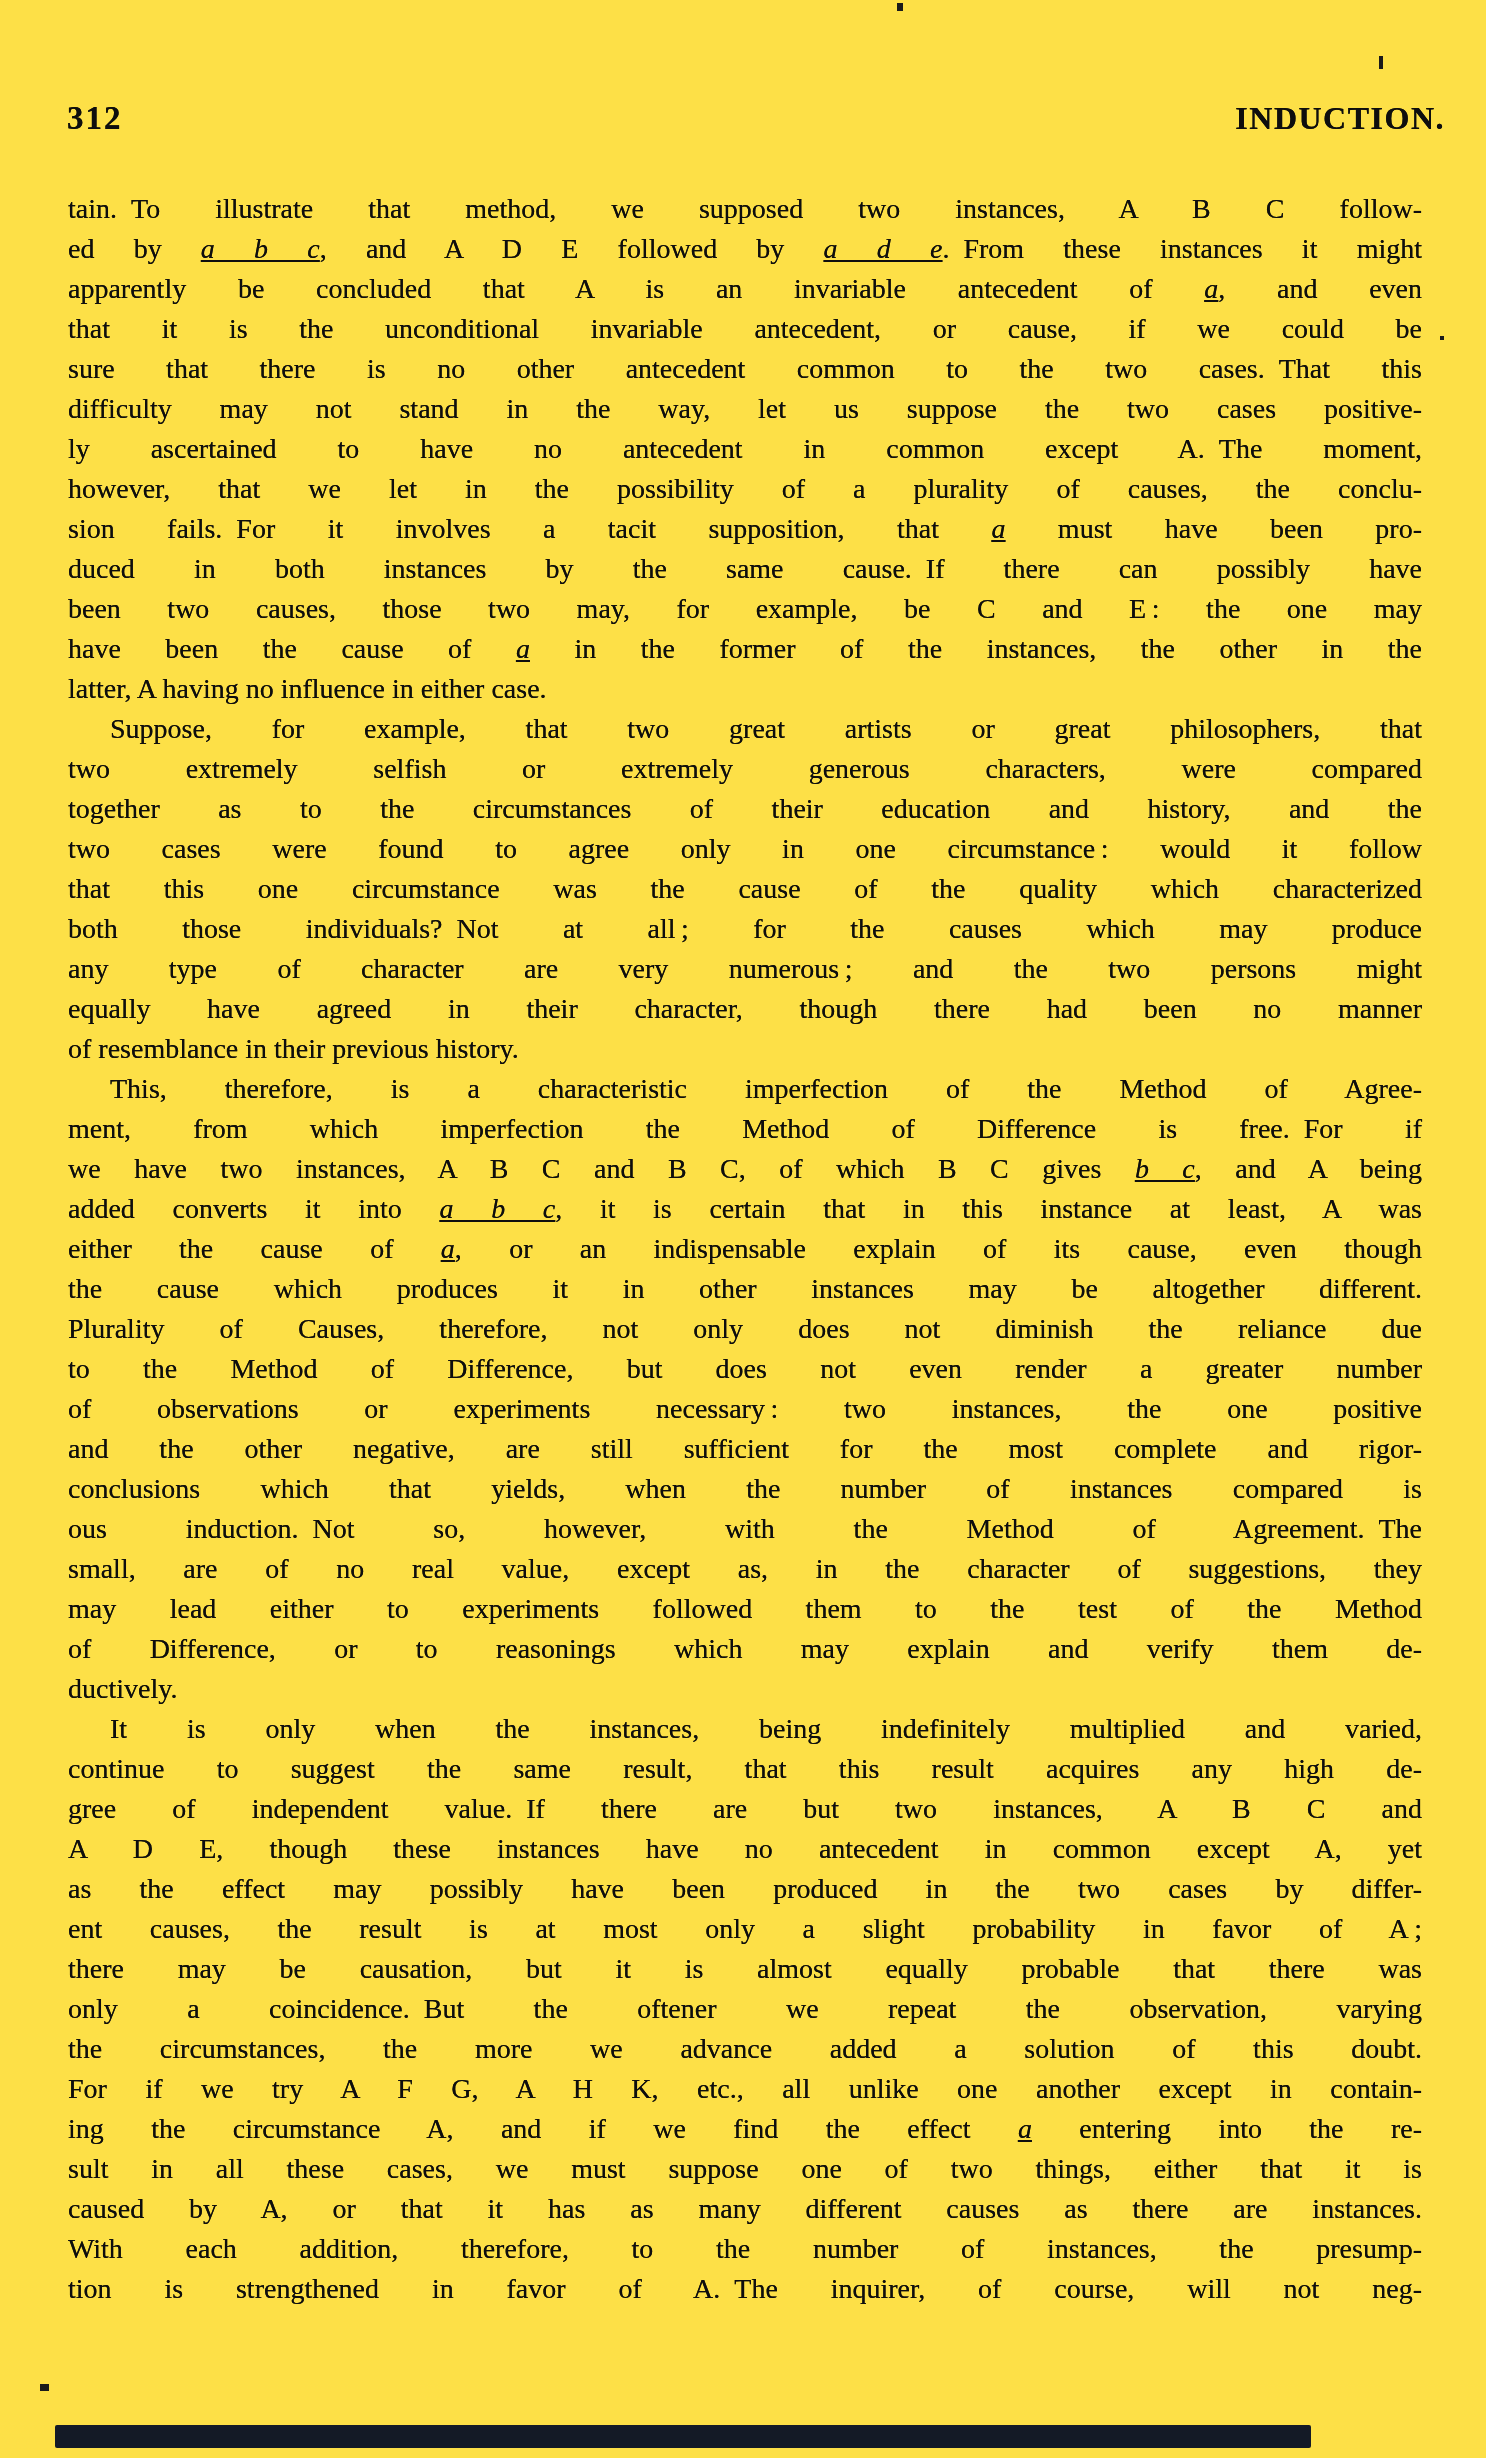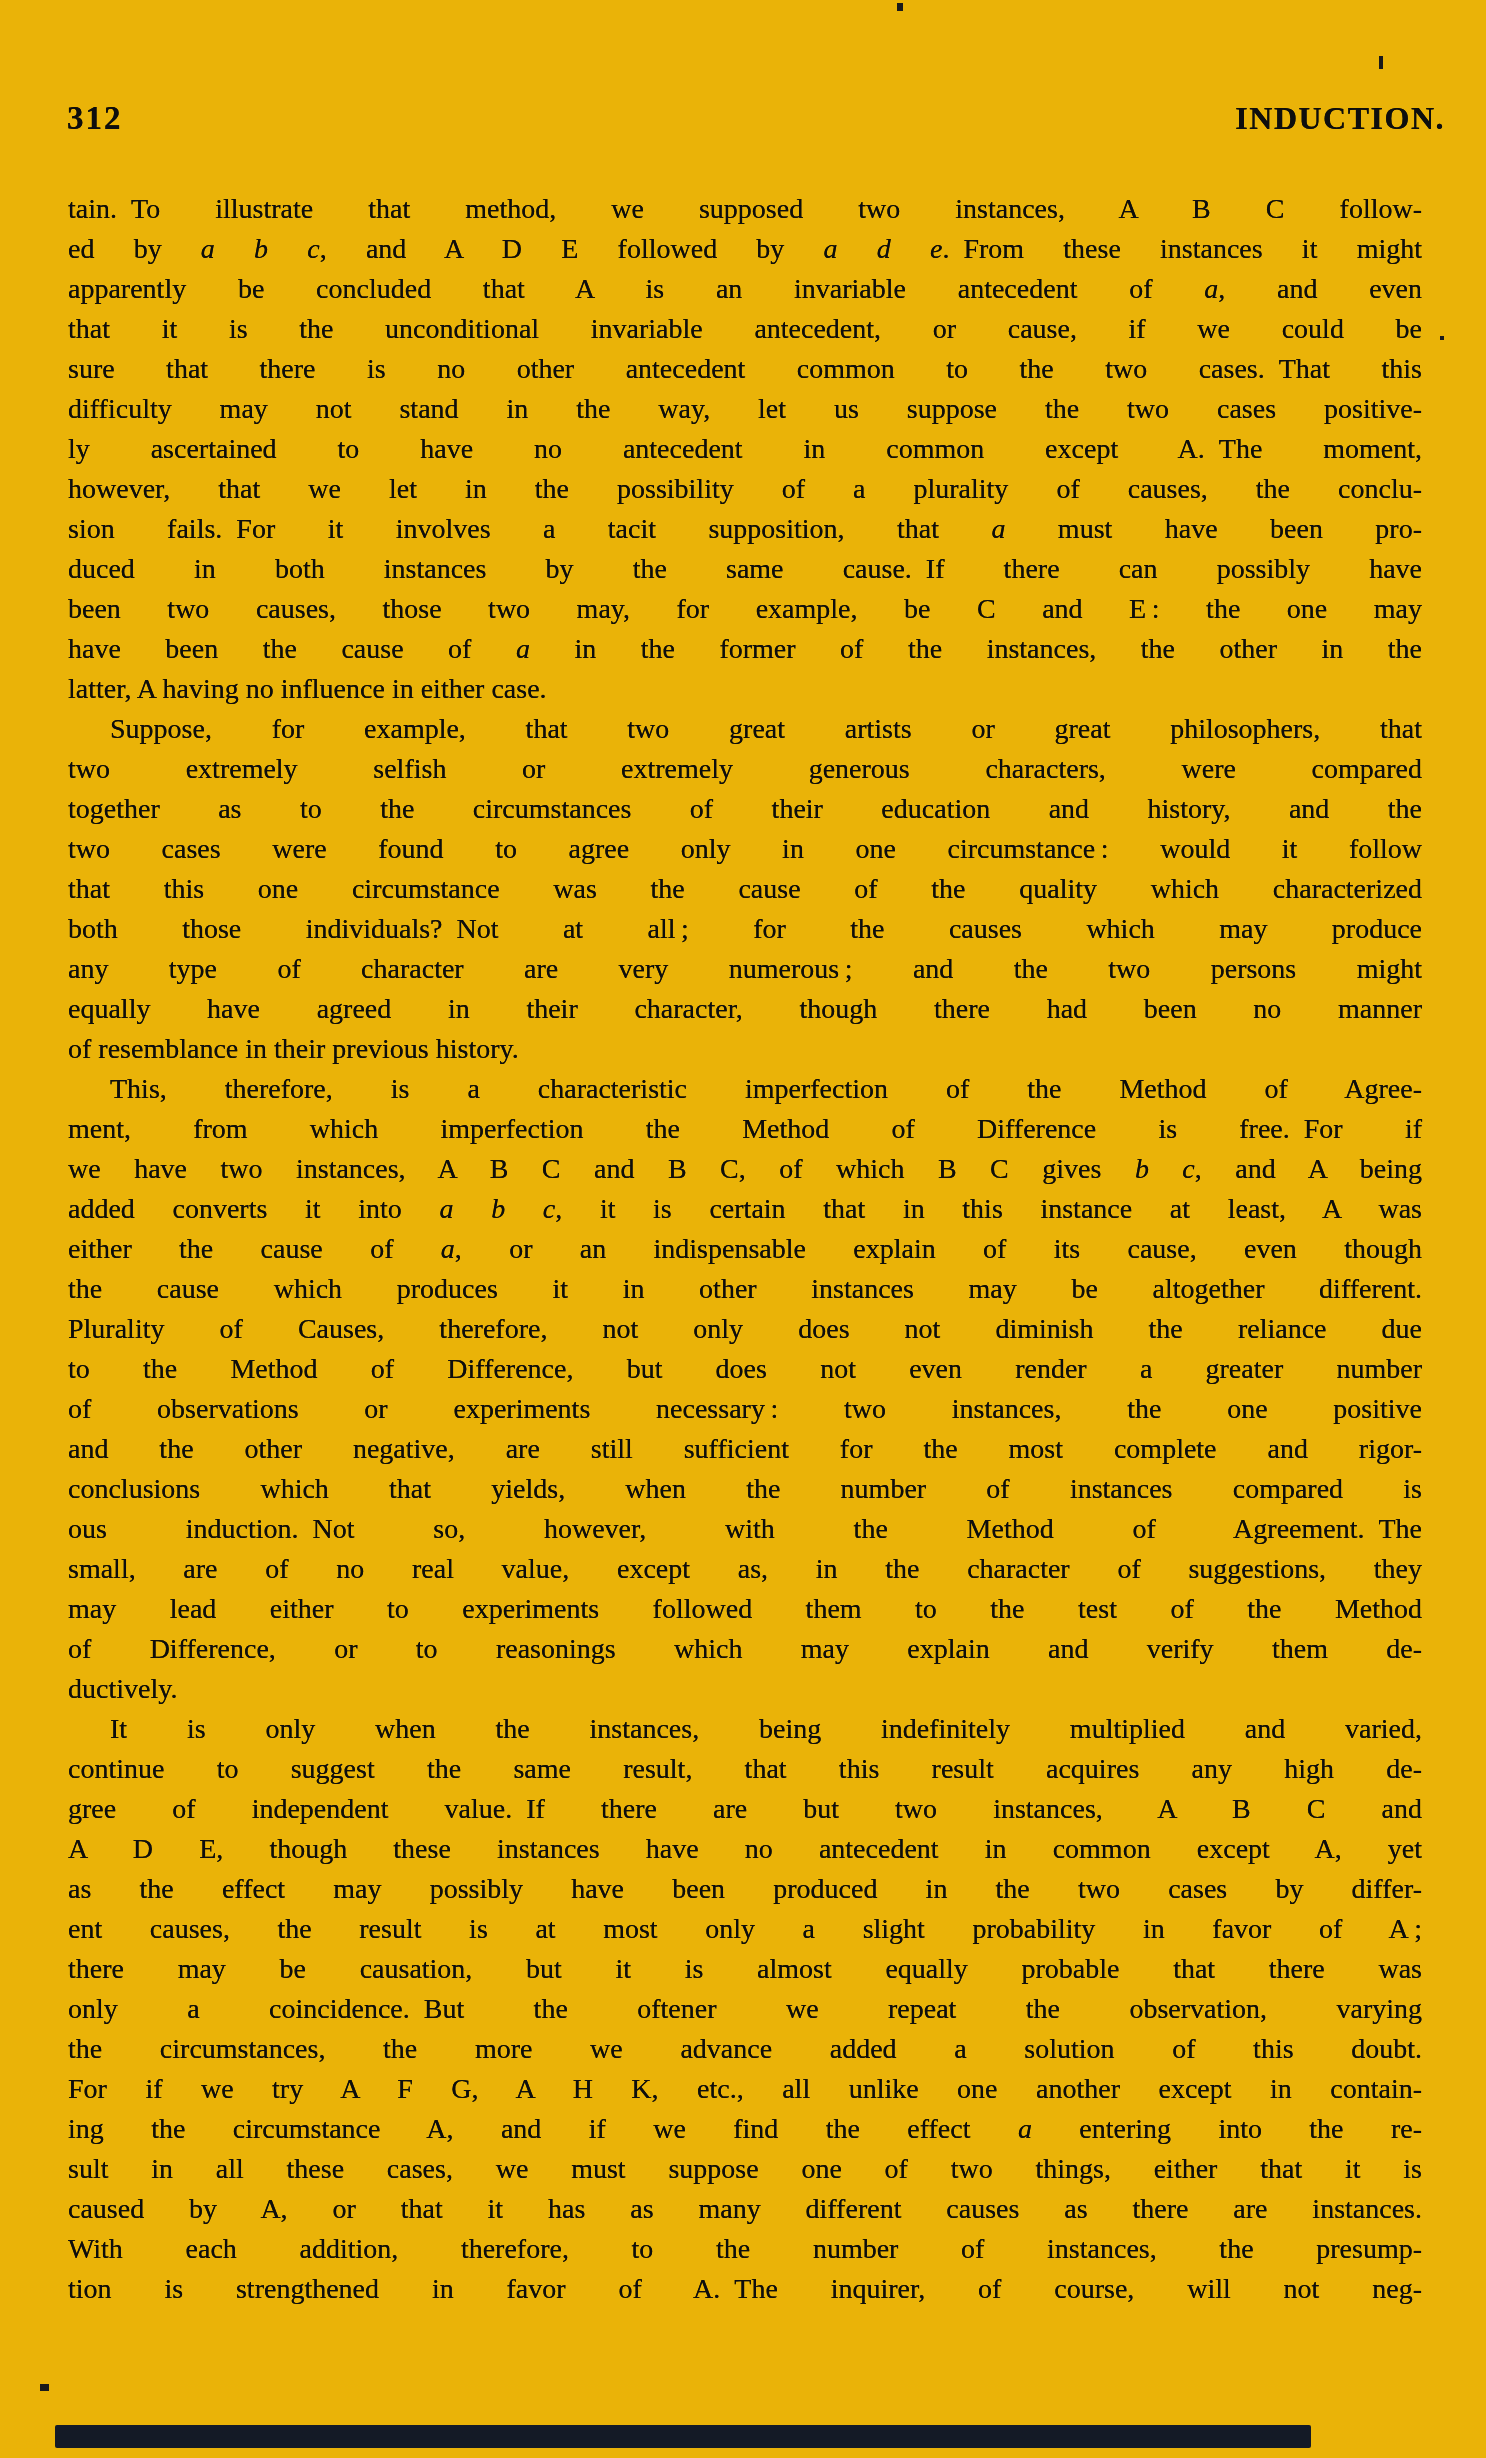--- a/index.html
+++ b/index.html
@@ -6,21 +6,21 @@
   body {
     width: 1487px; height: 2459px;
     background: #ffffff;
     position: relative;
     overflow: hidden;
     font-family: "Liberation Serif", "DejaVu Serif", serif;
     color: #0e0e0e;
   }
   .page {
     position: absolute; inset: 0;
-    background: #eab308;
+    background: #fde047;
   }
   .page-number {
     position: absolute; left: 67px; top: 100px;
     font-size: 33px; font-weight: bold; letter-spacing: 2px;
     text-shadow: 0 0 0.5px rgba(0,0,0,0.85);
   }
   .running-head {
     position: absolute; left: 0; top: 100px; width: 1445px;
     text-align: right;
     font-size: 32px; font-weight: bold; letter-spacing: 1.5px;
@@ -32,21 +32,21 @@
     text-shadow: 0 0 0.5px rgba(0,0,0,0.8);
   }
   .line {
     text-align: justify;
     text-align-last: justify;
     height: 40px;
     white-space: normal;
   }
   .line.indent { text-indent: 42px; }
   .line.para-end { text-align-last: left; }
-  .line i { font-style: italic; }
+  .line i { font-style: italic; text-decoration: underline; }
   .scan-bar {
     position: absolute; left: 55px; top: 2425px;
     width: 1256px; height: 23px;
     background: #141a26;
     border-radius: 2px;
   }
   .speck { position: absolute; background: #1a1a1a; }
   .speck-1 { left: 897px; top: 3px; width: 6px; height: 8px; }
   .speck-2 { left: 1379px; top: 56px; width: 4px; height: 13px; }
   .speck-3 { left: 40px; top: 2384px; width: 9px; height: 7px; }

